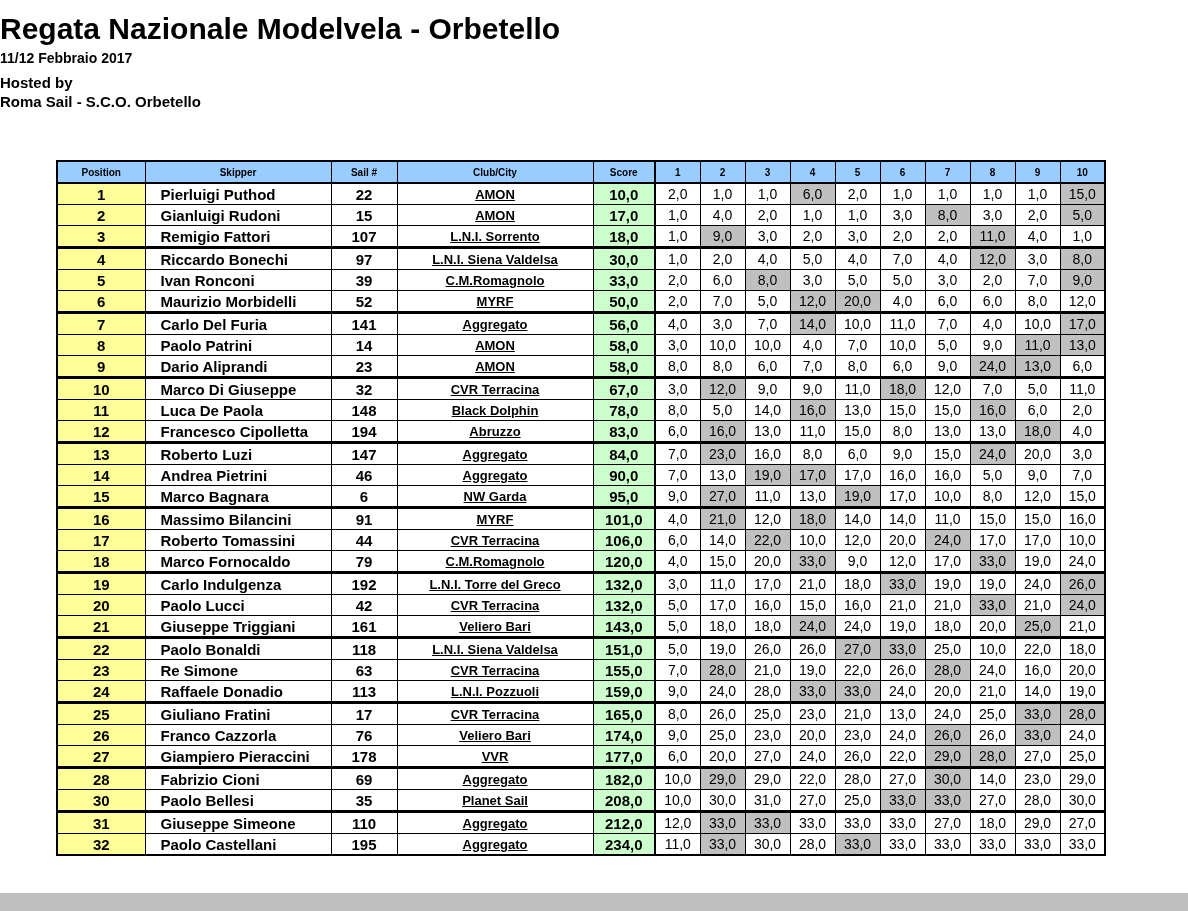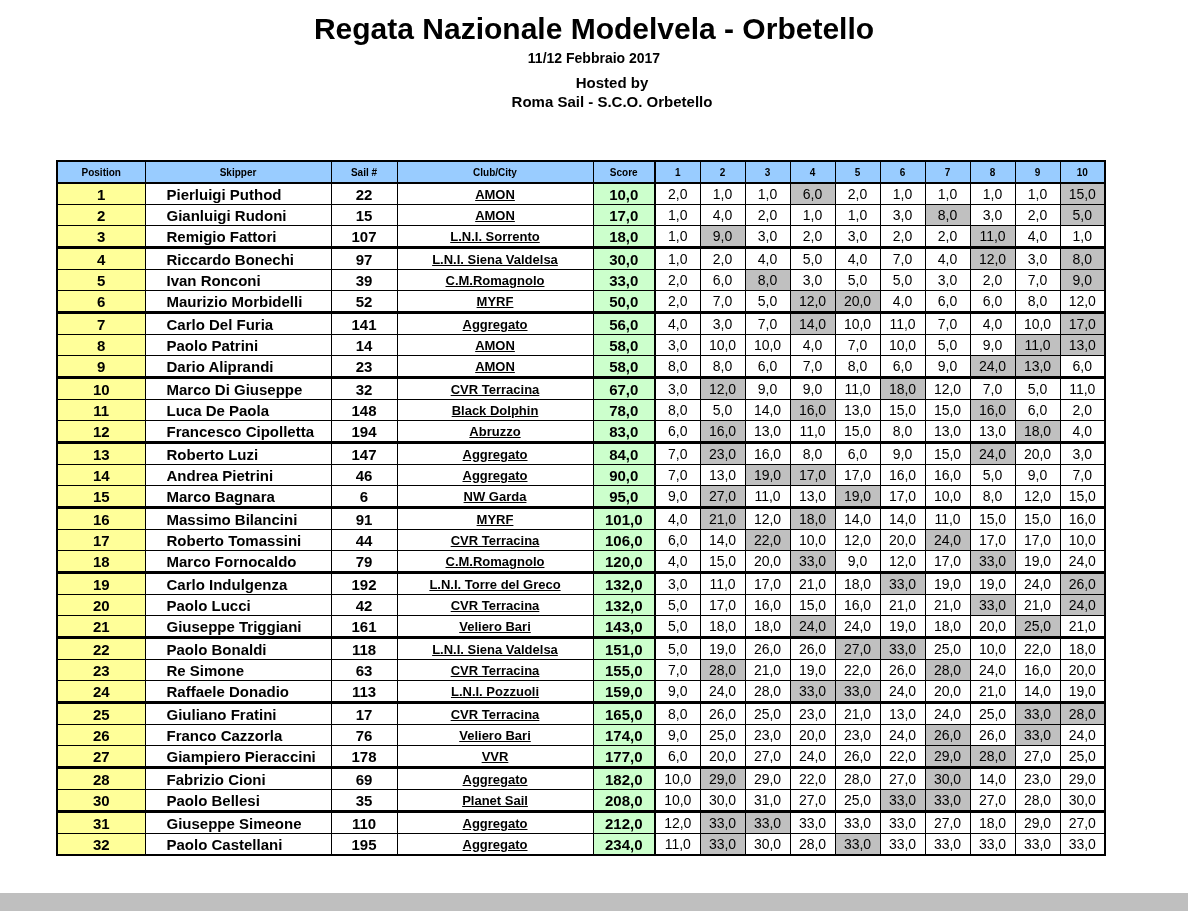--- a/index.html
+++ b/index.html
@@ -6,43 +6,43 @@
     --header-bg:#99CCFF; --position-bg:#FFFF99; --score-bg:#CCFFCC;
     --discard-bg:#C0C0C0; --border-color:#000000; --text-color:#000000;
     --page-bg:#FFFFFF; --bottom-bar-bg:#BFBFBF;
   }
   html,body{margin:0;padding:0;}
   body{
     width:1188px;height:911px;overflow:hidden;position:relative;
     background:var(--page-bg);color:var(--text-color);
     font-family:"Liberation Sans","DejaVu Sans",sans-serif;
   }
-  .title-block{text-align:center;}
+  .title-block{}
   .title-block h1{font-size:30px;font-weight:bold;margin:12px 0 4px 0;}
   .title-block h2{font-size:14px;font-weight:bold;margin:2px 0 8px 0;}
-  .hosted{font-size:15px;font-weight:bold;margin:2px 0;padding-left:36px;}
+  .hosted{font-size:15px;font-weight:bold;margin:2px 0;}
   table.results{
     border-collapse:collapse;table-layout:fixed;
     margin:50px 0 0 56px;
     border:2px solid var(--border-color);
   }
   th,td{
     border:1px solid var(--border-color);
     text-align:center;vertical-align:middle;
     height:20px;padding:0 2px;overflow:hidden;white-space:nowrap;
     font-size:14px;
   }
   thead th{
     background:var(--header-bg);font-weight:bold;font-size:10px;
     border-bottom:2px solid var(--border-color);
   }
   col.c-pos{width:88px;} col.c-skipper{width:186px;} col.c-sail{width:66px;}
   col.c-club{width:196px;} col.c-score{width:62px;} col.c-race{width:45px;}
   td.pos{background:var(--position-bg);font-weight:bold;font-size:15px;}
-  td.skipper{text-align:left;padding-left:21px;font-weight:bold;font-size:15px;}
+  td.skipper{text-align:left;padding-left:15px;font-weight:bold;font-size:15px;}
   td.sail{font-weight:bold;font-size:15px;}
   td.club{font-weight:bold;font-size:13px;text-decoration:underline;}
   td.score{background:var(--score-bg);font-weight:bold;font-size:15px;border-right:2px solid var(--border-color);}
   th.score-h{border-right:2px solid var(--border-color);}
   td.race{font-weight:normal;font-family:"Liberation Sans",sans-serif;}
   td.race.discard{background:var(--discard-bg);}
   tr.group-end td{border-bottom:3px solid var(--border-color);}
   .bottom-bar{
     position:absolute;left:0;bottom:0;width:100%;height:18px;
     background:var(--bottom-bar-bg);

